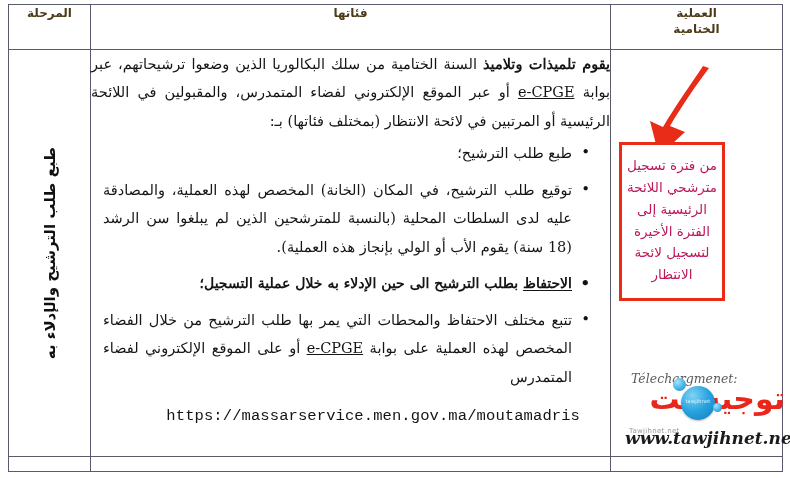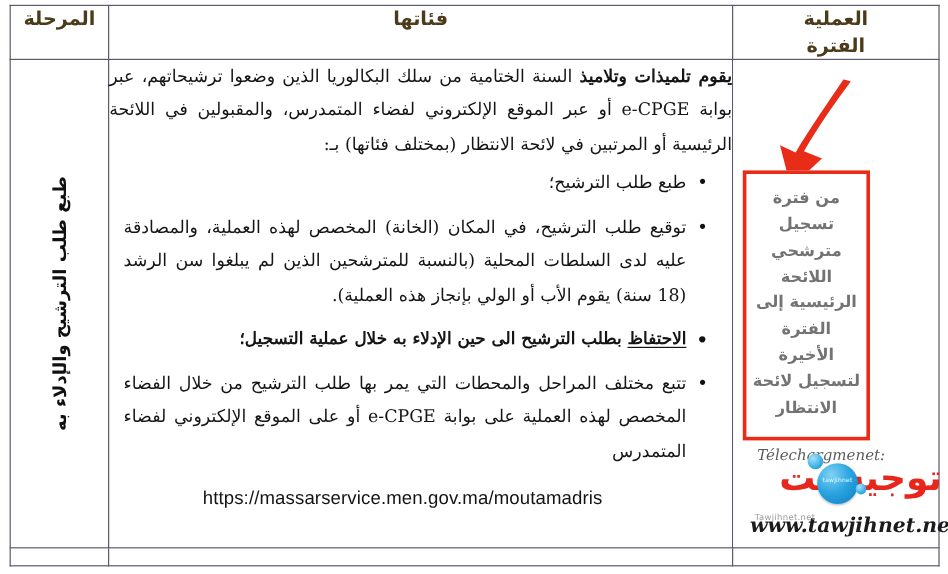--- a/index.html
+++ b/index.html
@@ -34,21 +34,21 @@
   
   .hdr{
     height:44px;
     background:#f4f4b0;
     text-align:center;
     vertical-align:middle;
   }
   .hdr-txt{
     font-family:"DejaVu Sans","Liberation Sans",sans-serif;
     font-weight:bold;
-    font-size:16px;
+    font-size:12px;
     color:#4c3b1a;
     line-height:1.35;
     direction:rtl;
   }
   .hdr-txt .l2{display:block;}
 
   
   .ftr{height:14px;background:#f4f4b0;}
 
   
@@ -63,23 +63,23 @@
     left:8px;top:92px;
     width:106px;
     border:3px solid #e82c18;
     background:#ffffff;
     box-sizing:border-box;
     padding:10px 4px 12px;
     text-align:center;
   }
   .period-txt{
     font-family:"DejaVu Sans","Liberation Sans",sans-serif;
-    font-weight:bold;
+    font-weight:normal;
     font-size:13.5px;
-    color:#737373;
+    color:#be185d;
     line-height:1.62;
     direction:rtl;
   }
 
   
   .arrow{
     position:absolute;
     left:28px;top:16px;
     width:78px;height:92px;
     pointer-events:none;
@@ -175,21 +175,21 @@
   .body-inner{
     direction:rtl;
     text-align:right;
     font-family:"DejaVu Serif","Liberation Serif",serif;
     font-size:14.5px;
     color:#151515;
     line-height:1.95;
   }
   .p-intro{margin:0 0 2px;text-align:justify;text-align-last:right;}
   .p-intro b{font-weight:bold;}
-  .lat{direction:ltr;unicode-bidi:embed;font-family:"DejaVu Serif","Liberation Serif",serif;}
+  .lat{direction:ltr;unicode-bidi:embed;font-family:"DejaVu Serif","Liberation Serif",serif;text-decoration:underline;}
 
   ul.blist{
     list-style:none;
     margin:4px 0 0;
     padding:0 26px 0 0;
   }
   ul.blist>li{
     position:relative;
     margin:0 12px 9px;
     text-align:justify;
@@ -201,22 +201,21 @@
     right:-18px;top:-1px;
     font-size:15px;
     color:#111;
   }
   li.bold-item{font-weight:bold;font-size:14px;}
   li.bold-item u{text-underline-offset:2px;}
 
   .url-line{
     margin:10px 30px 0 0;
     direction:ltr;
-    text-align:center;
-    font-family:Liberation Sans, sans-serif;
+    font-family:Liberation Mono, monospace;
     font-size:15.5px;
     color:#141414;
     letter-spacing:.1px;
   }
 
   
   .stage-cell{position:relative;}
   .stage-rot{
     position:absolute;
     top:50%;left:50%;
@@ -241,21 +240,21 @@
       <col class="c-period">
       <col class="c-body">
       <col class="c-stage">
     </colgroup>
     <tbody>
 
       <tr>
         <td class="hdr">
           <div class="hdr-txt">
             <span>العملية</span>
-            <span class="l2">الفترة</span>
+            <span class="l2">الختامية</span>
           </div>
         </td>
         <td class="hdr">
           <div class="hdr-txt">فئاتها</div>
         </td>
         <td class="hdr">
           <div class="hdr-txt">المرحلة</div>
         </td>
       </tr>
 
@@ -299,21 +298,21 @@
 
               <li>
                 <span>توقيع طلب الترشيح، في المكان (الخانة) المخصص لهذه العملية، والمصادقة عليه لدى السلطات المحلية (بالنسبة للمترشحين الذين لم يبلغوا سن الرشد (18 سنة) يقوم الأب أو الولي بإنجاز هذه العملية).</span>
               </li>
 
               <li class="bold-item">
                 <u>الاحتفاظ</u><span> بطلب الترشيح الى حين الإدلاء به خلال عملية التسجيل؛</span>
               </li>
 
               <li>
-                <span>تتبع مختلف المراحل والمحطات التي يمر بها طلب الترشيح من خلال الفضاء المخصص لهذه العملية على بوابة </span><span class="lat">e-CPGE</span><span> أو على الموقع الإلكتروني لفضاء المتمدرس</span>
+                <span>تتبع مختلف الاحتفاظ والمحطات التي يمر بها طلب الترشيح من خلال الفضاء المخصص لهذه العملية على بوابة </span><span class="lat">e-CPGE</span><span> أو على الموقع الإلكتروني لفضاء المتمدرس</span>
               </li>
             </ul>
 
             <div class="url-line">https://massarservice.men.gov.ma/moutamadris</div>
           </div>
         </td>
 
         <td class="stage-cell">
           <div class="stage-rot">طبع طلب الترشيح والإدلاء به</div>
         </td>

